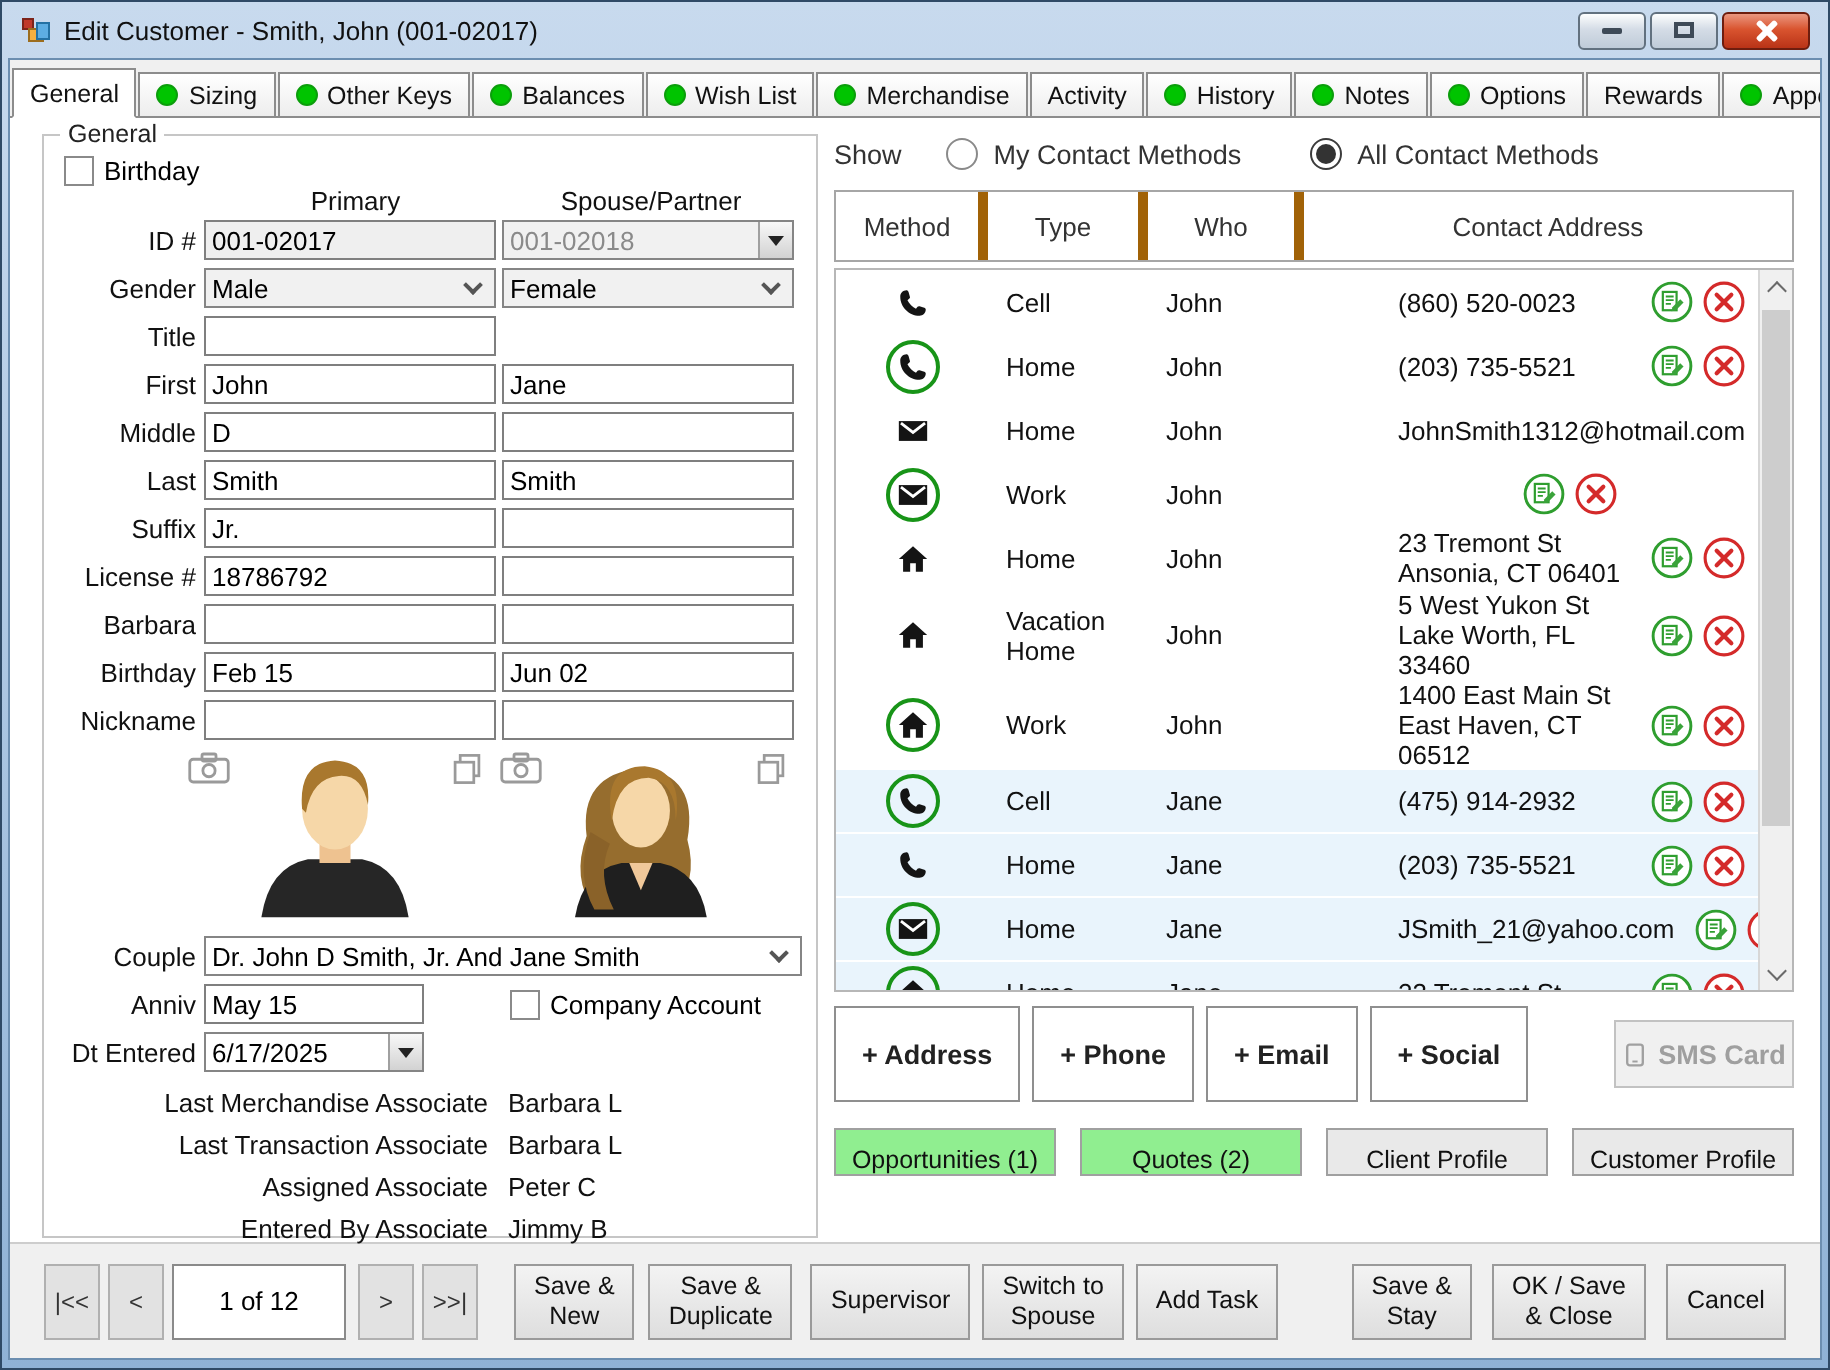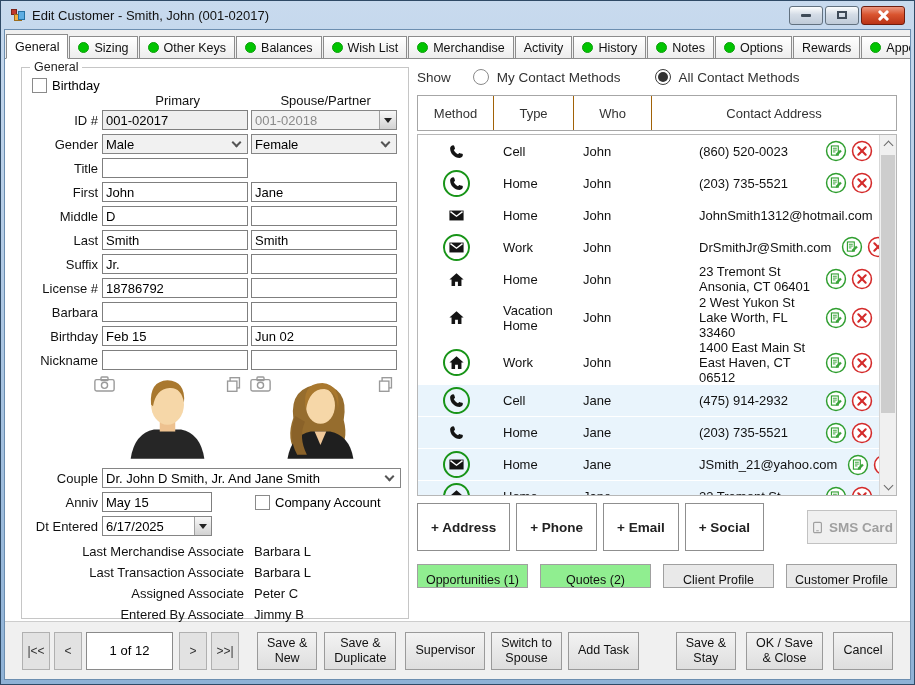--- a/index.html
+++ b/index.html
@@ -60,21 +60,21 @@
 .assoc .al{width:222px;text-align:right;color:#111}
 .assoc .av{margin-left:10px;color:#111}
 
 .rpanel{position:absolute;left:412px;top:4px;right:13px}
 .showrow{display:flex;align-items:center;height:28px;font-size:13.5px;color:#333;gap:8px}
 .radio{width:16px;height:16px;border-radius:50%;border:1px solid #8a8a8a;background:#fff;display:inline-block;position:relative;cursor:pointer;flex:0 0 16px}
 .radio.sel{border:1.5px solid #3c3c3c}
 .radio.sel::after{content:"";position:absolute;inset:2px;border-radius:50%;background:#333}
 .showrow .rlabel{margin-right:26px}
 .chead{display:grid;grid-template-columns:76px 80px 78px 1fr;height:36px;border:1px solid #a6a6a6;background:#fff;align-items:stretch;margin-top:4px}
-.chead div{display:flex;align-items:center;justify-content:center;font-size:13px;color:#333;border-right:1px solid #a16207}
+.chead div{display:flex;align-items:center;justify-content:center;font-size:13px;color:#333;border-right:5px solid #a16207}
 .chead div:last-child{border-right:none}
 .clist{margin-top:3px;border:1px solid #b7b7b7;height:362px;position:relative;background:#fff;overflow:hidden}
 .crows{width:calc(100% - 17px)}
 .crow{display:grid;grid-template-columns:76px 80px 78px 1fr 64px;align-items:center;min-height:32px;font-size:13px;color:#111}
 .crow.v-jane{background:var(--row-alt,#e9f4fc);border-bottom:1px solid #fff}
 .c-method{display:flex;justify-content:center}
 .ring{display:flex;align-items:center;justify-content:center;width:27px;height:27px;border-radius:50%;border:2px solid transparent}
 .ring.on{border-color:var(--ring-green,#189418)}
 .ic{display:none;width:17px;height:17px;fill:#141414}
 .v-phone .icp{display:block}.v-email .ice{display:block}.v-home .ich{display:block}
@@ -505,21 +505,20 @@
 
                     <svg class="ic ice" viewBox="0 0 24 24">
                       <path d="M2 5h20v14H2z"></path>
                       <path d="M3.5 6.5 12 13l8.5-6.5" fill="none" stroke="#ffffff" stroke-width="2"></path>
                     </svg>
 
                   </span>
                 </div>
                 <div class="c-type">Work</div>
                 <div class="c-who">John</div>
-                <div class="c-addr">DrSmithJr@Smith.com</div>
                 <div class="c-actions">
                   <span class="act">
                     <svg viewBox="0 0 24 24">
                       <circle cx="12" cy="12" r="10.3" fill="#fff" stroke="#2f9e2f" stroke-width="1.6"></circle>
                       <rect x="7" y="6.5" width="7.5" height="10" fill="#fff" stroke="#2f9e2f" stroke-width="1.2"></rect>
                       <path d="M8.6 9h4.3M8.6 11h4.3M8.6 13h2.8" stroke="#2f9e2f" stroke-width="1"></path>
                       <path d="M12.2 14.8l4.3-4.3 1.8 1.8-4.3 4.3-2.3.5z" fill="#3aa33a"></path>
                     </svg>
                   </span>
                   <span class="act">
@@ -566,21 +565,21 @@
                 <div class="c-method v-home">
                   <span class="ring">
 
                     <svg class="ic ich" viewBox="0 0 24 24">
                       <path d="M12 3 2 12h3v9h5v-6h4v6h5v-9h3z"></path>
                     </svg>
                   </span>
                 </div>
                 <div class="c-type">Vacation Home</div>
                 <div class="c-who">John</div>
-                <div class="c-addr">2 West Yukon St
+                <div class="c-addr">5 West Yukon St
 Lake Worth, FL 33460</div>
                 <div class="c-actions">
                   <span class="act">
                     <svg viewBox="0 0 24 24">
                       <circle cx="12" cy="12" r="10.3" fill="#fff" stroke="#2f9e2f" stroke-width="1.6"></circle>
                       <rect x="7" y="6.5" width="7.5" height="10" fill="#fff" stroke="#2f9e2f" stroke-width="1.2"></rect>
                       <path d="M8.6 9h4.3M8.6 11h4.3M8.6 13h2.8" stroke="#2f9e2f" stroke-width="1"></path>
                       <path d="M12.2 14.8l4.3-4.3 1.8 1.8-4.3 4.3-2.3.5z" fill="#3aa33a"></path>
                     </svg>
                   </span>

